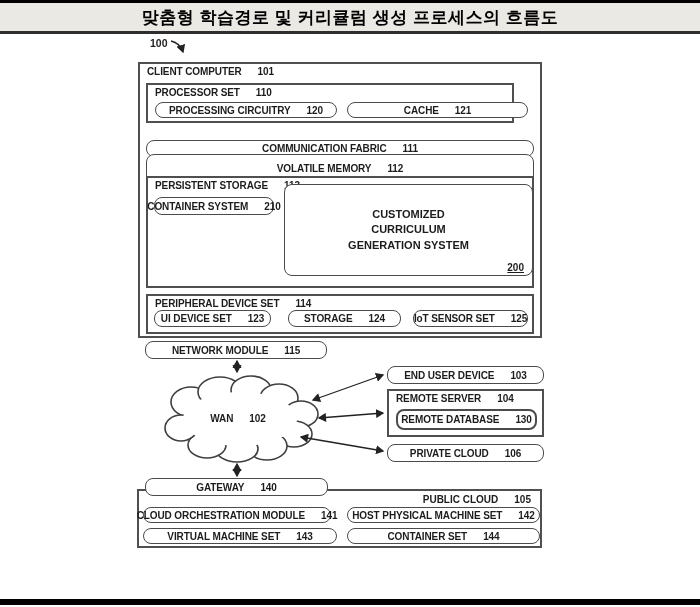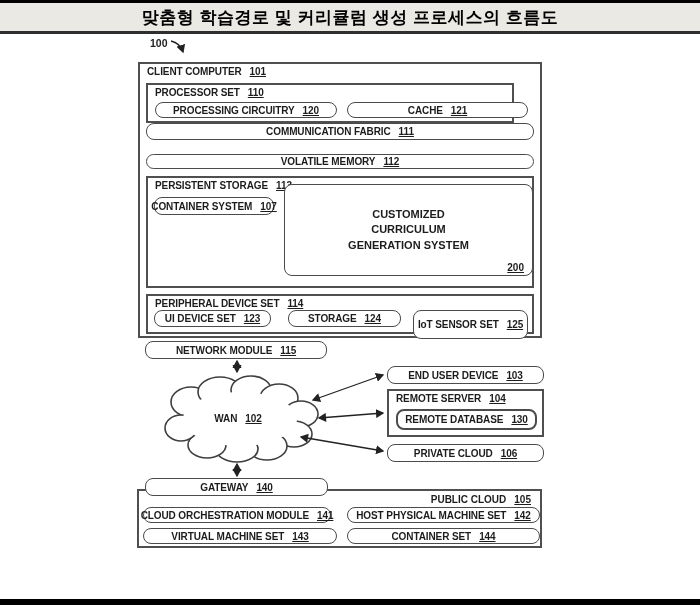--- a/index.html
+++ b/index.html
@@ -18,21 +18,21 @@
     position:absolute;box-sizing:border-box;background:#fff;
     border:1.5px solid #4b4b4b;
   }
   .sec{border-width:2px;border-color:#4f4f4f;}
   .cbox{display:flex;align-items:center;justify-content:center;text-align:center;border-radius:8px;}
   .t{font-size:10px;font-weight:bold;letter-spacing:-0.1px;white-space:nowrap;}
   .seclabel{
     position:absolute;top:2px;left:7px;font-size:10px;font-weight:bold;
     letter-spacing:-0.1px;white-space:nowrap;
   }
-  .num{text-decoration:underline;text-underline-offset:1px;margin-left:8px;}
+  .num{text-underline-offset:1px;margin-left:16px;}
   .ccgs-text{
     font-size:11px;font-weight:bold;line-height:1.4;text-align:center;width:150px;
   }
   .ccgs-num{
     position:absolute;right:8px;bottom:2px;font-size:10px;font-weight:bold;
     text-decoration:underline;text-underline-offset:1px;
   }
   .pc-label{
     position:absolute;top:3px;right:9px;font-size:10px;font-weight:bold;white-space:nowrap;padding-left:28px;
   }
@@ -69,49 +69,49 @@
   <div class="box sec" style="left:146px;top:83px;width:368px;height:40px;">
     <div class="seclabel"><span>PROCESSOR SET</span><span class="num">110</span></div>
   </div>
   <div class="box cbox" style="left:155px;top:102px;width:182px;height:16px;">
     <span class="t"><span>PROCESSING CIRCUITRY</span><span class="num">120</span></span>
   </div>
   <div class="box cbox" style="left:347px;top:102px;width:181px;height:16px;">
     <span class="t"><span>CACHE</span><span class="num">121</span></span>
   </div>
 
-  <div class="box cbox" style="left:146px;top:123px;width:388px;height:17px;">
+  <div class="box cbox" style="left:146px;top:140px;width:388px;height:17px;">
     <span class="t"><span>COMMUNICATION FABRIC</span><span class="num">111</span></span>
   </div>
 
-  <div class="box cbox" style="left:146px;top:154px;width:388px;height:15px;">
+  <div class="box cbox" style="left:146px;top:154px;width:388px;height:29px;">
     <span class="t"><span>VOLATILE MEMORY</span><span class="num">112</span></span>
   </div>
 
   <div class="box sec" style="left:146px;top:176px;width:388px;height:112px;">
     <div class="seclabel"><span>PERSISTENT STORAGE</span><span class="num">113</span></div>
   </div>
   <div class="box cbox" style="left:154px;top:197px;width:120px;height:18px;">
-    <span class="t"><span>CONTAINER SYSTEM</span><span class="num">107</span></span>
+    <span class="t"><span>CONTAINER SYSTEM</span><span class="num">210</span></span>
   </div>
   <div class="box cbox" style="left:284px;top:184px;width:249px;height:92px;">
     <div class="ccgs-text">CUSTOMIZED CURRICULUM GENERATION SYSTEM</div>
     <div class="ccgs-num">200</div>
   </div>
 
   <div class="box sec" style="left:146px;top:294px;width:388px;height:40px;">
     <div class="seclabel"><span>PERIPHERAL DEVICE SET</span><span class="num">114</span></div>
   </div>
   <div class="box cbox" style="left:154px;top:310px;width:117px;height:17px;">
     <span class="t"><span>UI DEVICE SET</span><span class="num">123</span></span>
   </div>
   <div class="box cbox" style="left:288px;top:310px;width:113px;height:17px;">
     <span class="t"><span>STORAGE</span><span class="num">124</span></span>
   </div>
-  <div class="box cbox" style="left:413px;top:310px;width:115px;height:29px;">
+  <div class="box cbox" style="left:413px;top:310px;width:115px;height:17px;">
     <span class="t"><span>IoT SENSOR SET</span><span class="num">125</span></span>
   </div>
 
   <div class="box cbox" style="left:145px;top:341px;width:182px;height:18px;">
     <span class="t"><span>NETWORK MODULE</span><span class="num">115</span></span>
   </div>
 
   <svg class="cloudsvg" width="166" height="92" viewBox="0 0 166 92">
     <g fill="#ffffff" stroke="#3f3f3f" stroke-width="1.6">
       <ellipse cx="36" cy="30" rx="20" ry="15"></ellipse>

